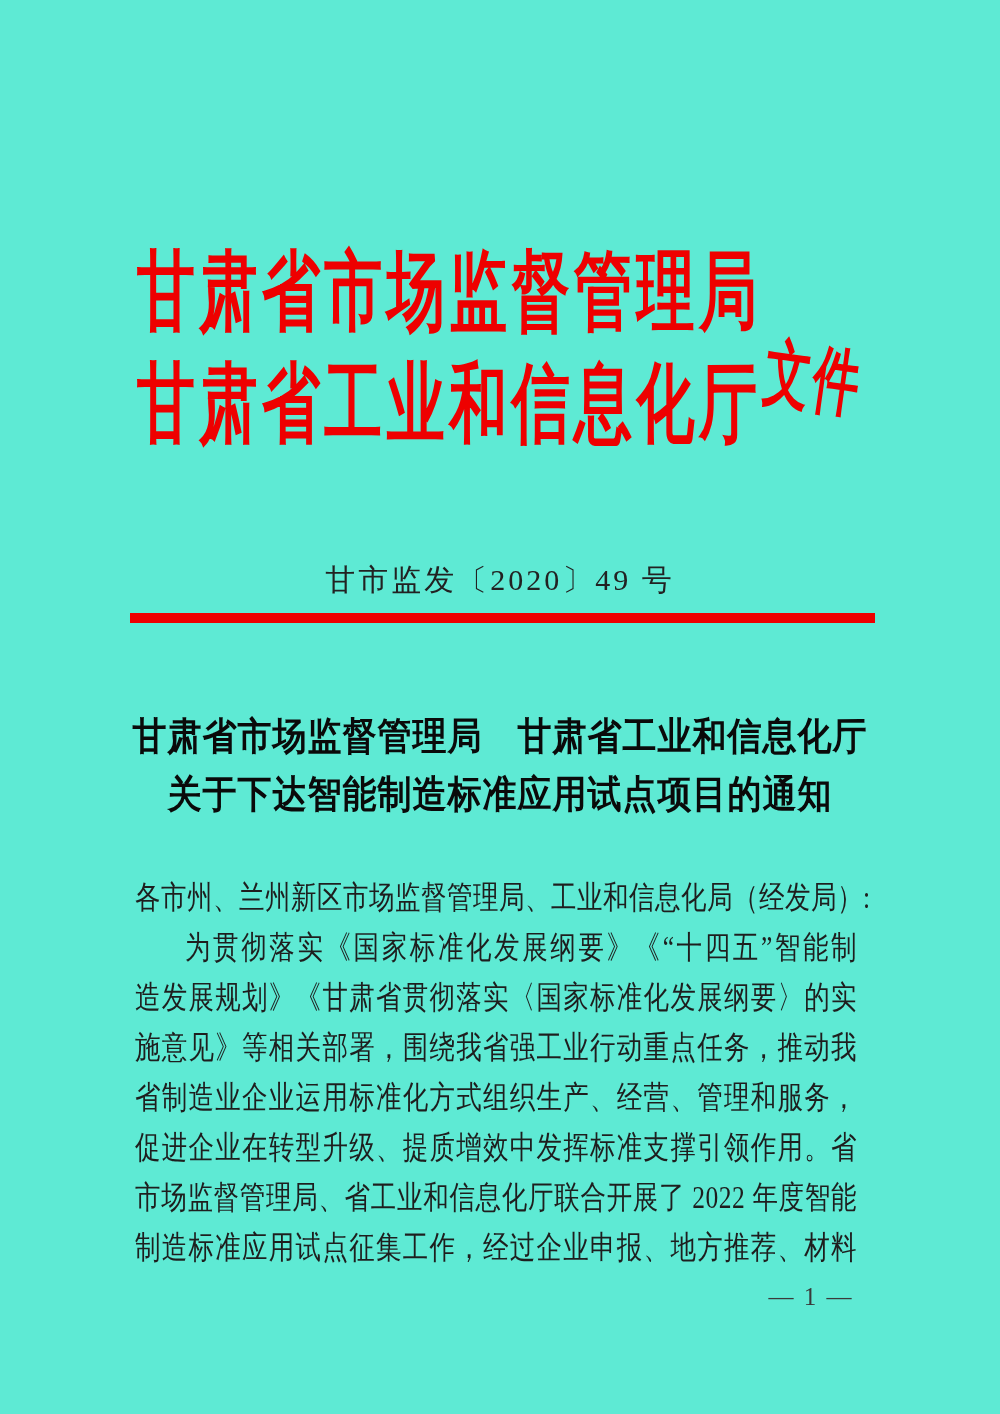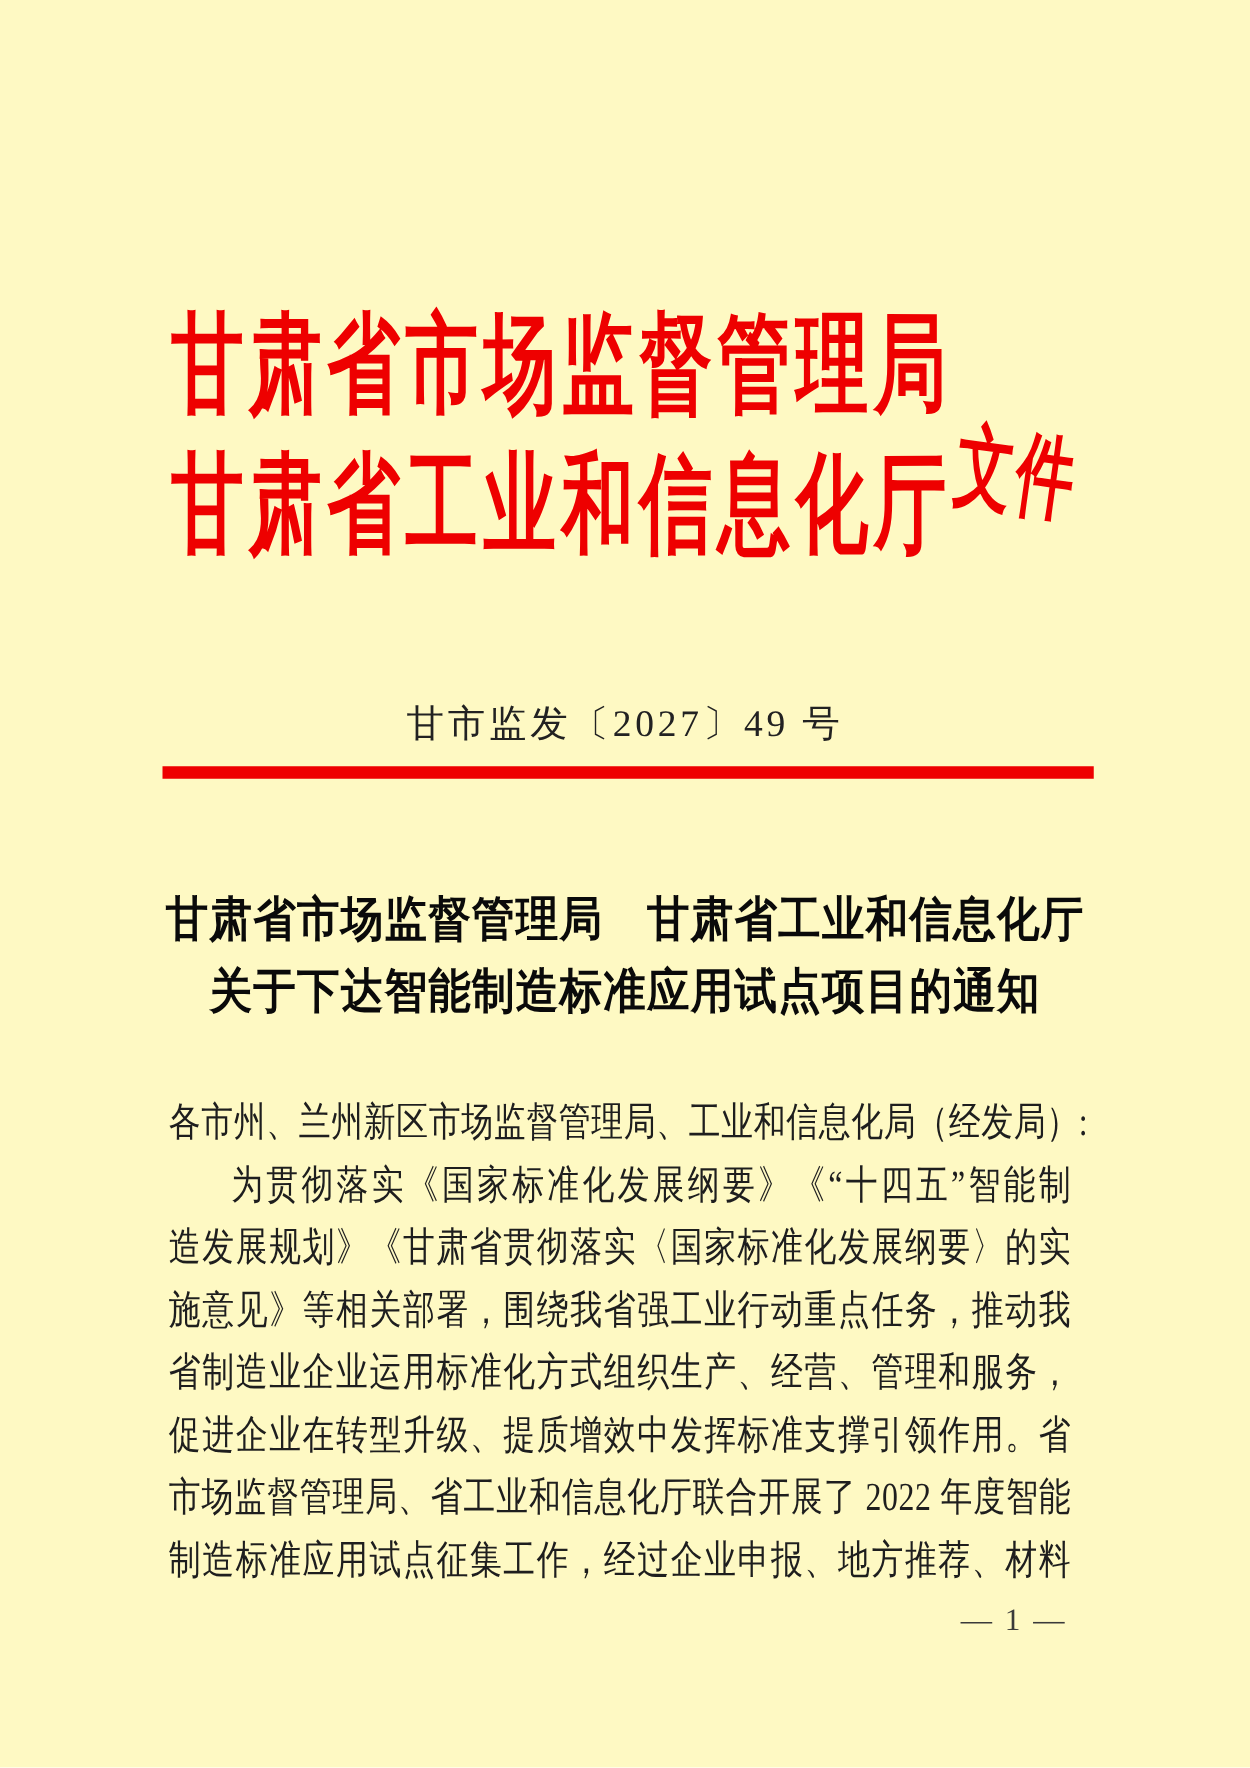--- a/index.html
+++ b/index.html
@@ -4,21 +4,21 @@
 <style>
   html, body {
     margin: 0;
     padding: 0;
     background: #ffffff;
   }
   .page {
     position: relative;
     width: 1000px;
     height: 1414px;
-    background: #fef9c3;
+    background: #5eead4;
     overflow: hidden;
     font-family: "Liberation Serif", "DejaVu Serif", serif;
   }
   
   .hdr-line {
     position: absolute;
     left: 137px;
     width: 620px;
     color: #ee0000;
     font-weight: bold;
@@ -115,21 +115,21 @@
 <body>
 
 <div class="page">
 
   <div class="hdr-line hdr1">甘肃省市场监督管理局</div>
 
   <div class="hdr-line hdr2">甘肃省工业和信息化厅</div>
 
   <div class="hdr-suffix">文件</div>
 
-  <div class="doc-number">甘市监发〔2027〕49 号</div>
+  <div class="doc-number">甘市监发〔2020〕49 号</div>
 
   <div class="red-line"></div>
 
   <div class="title">
     <div>甘肃省市场监督管理局　甘肃省工业和信息化厅</div>
     <div>关于下达智能制造标准应用试点项目的通知</div>
   </div>
 
   <div class="body-text">
     <div class="bline">各市州、兰州新区市场监督管理局、工业和信息化局（经发局）:</div>

